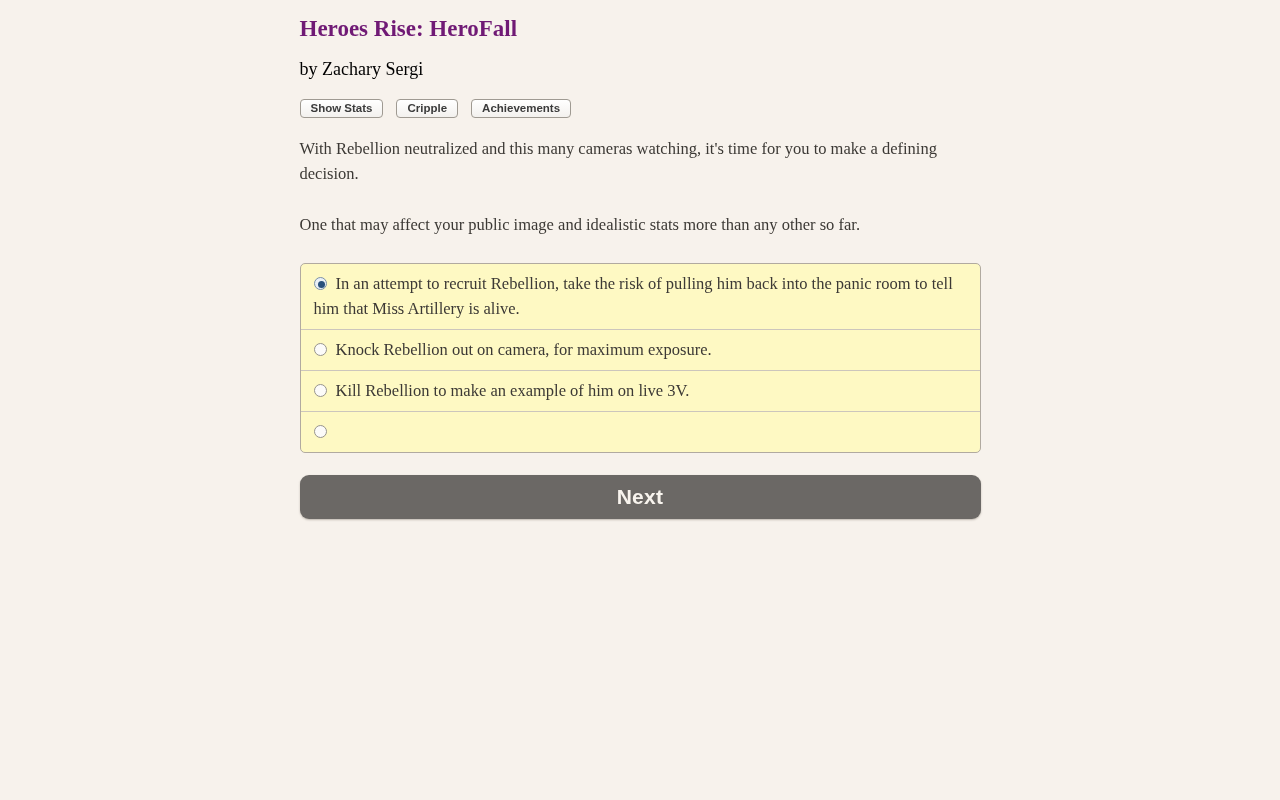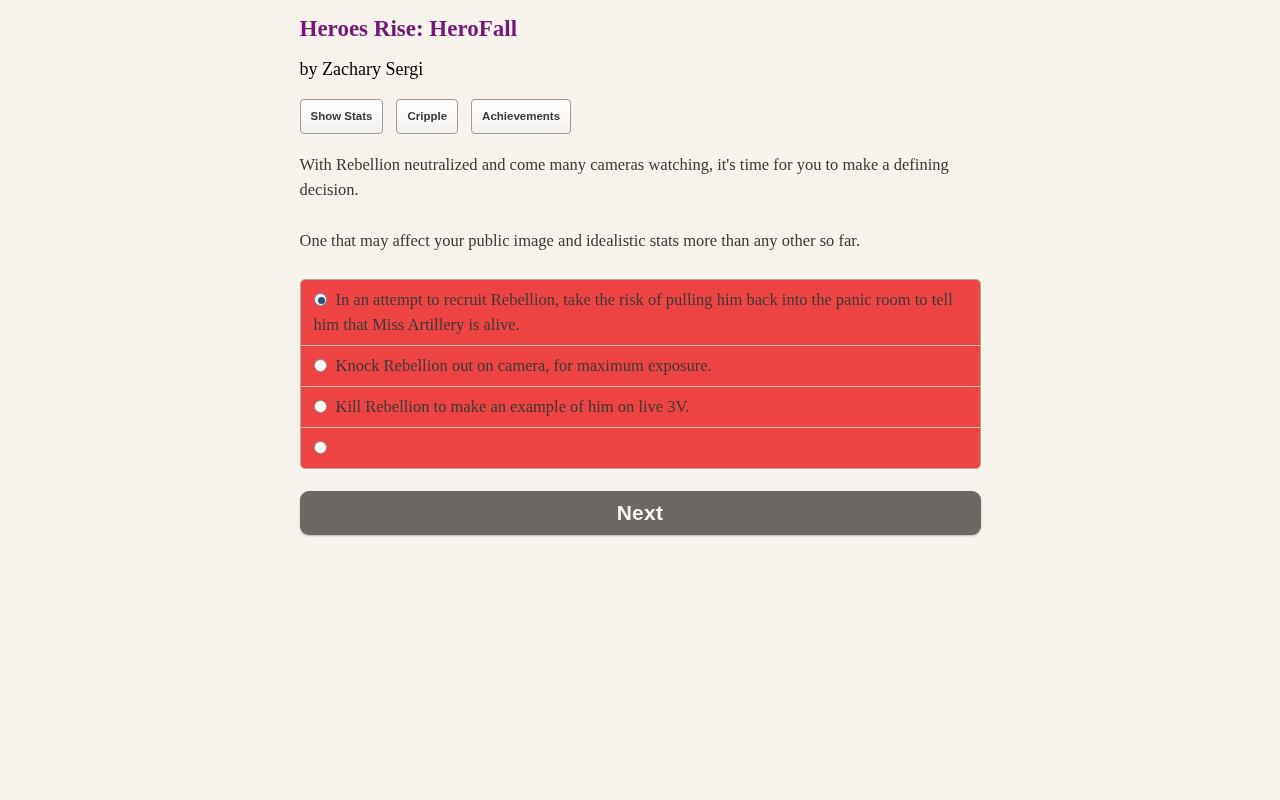--- a/index.html
+++ b/index.html
@@ -37,35 +37,35 @@
   }
   .toolbar button {
     font-family: "Liberation Sans", sans-serif;
     font-size: 11.5px;
     font-weight: bold;
     color: #3b3b3b;
     background: linear-gradient(#ffffff, #f3f1ee);
     border: 1px solid #9f9a92;
     border-radius: 4px;
     padding: 2px 10px 3px 10px;
-    height: 35px;
+    height: 19px;
     line-height: 13px;
     cursor: pointer;
   }
   .story p {
     font-size: 16.5px;
     line-height: 25px;
     margin: 0 0 26px 0;
     color: #3c3935;
   }
   .choice-box {
     border: 1px solid #b1aaa0;
     border-radius: 5px;
     margin-top: 25px;
-    background: #ef4444;
+    background: #fef9c3;
     overflow: hidden;
   }
   .option {
     display: block;
     padding: 7px 14px 8px 13px;
     font-size: 16.5px;
     line-height: 25px;
     border-bottom: 1px solid #ccc6bc;
     cursor: pointer;
     color: #3c3935;
@@ -122,21 +122,21 @@
 
   <div class="byline">by Zachary Sergi</div>
 
   <div class="toolbar">
     <button>Show Stats</button>
     <button>Cripple</button>
     <button>Achievements</button>
   </div>
 
   <div class="story">
-    <p>With Rebellion neutralized and come many cameras watching, it's time for you to make a defining decision.</p>
+    <p>With Rebellion neutralized and this many cameras watching, it's time for you to make a defining decision.</p>
     <p>One that may affect your public image and idealistic stats more than any other so far.</p>
   </div>
 
   <div class="choice-box">
     <label class="option">
       <span class="radio selected"></span><span>In an attempt to recruit Rebellion, take the risk of pulling him back into the panic room to tell him that Miss Artillery is alive.</span>
     </label>
     <label class="option">
       <span class="radio"></span><span>Knock Rebellion out on camera, for maximum exposure.</span>
     </label>

